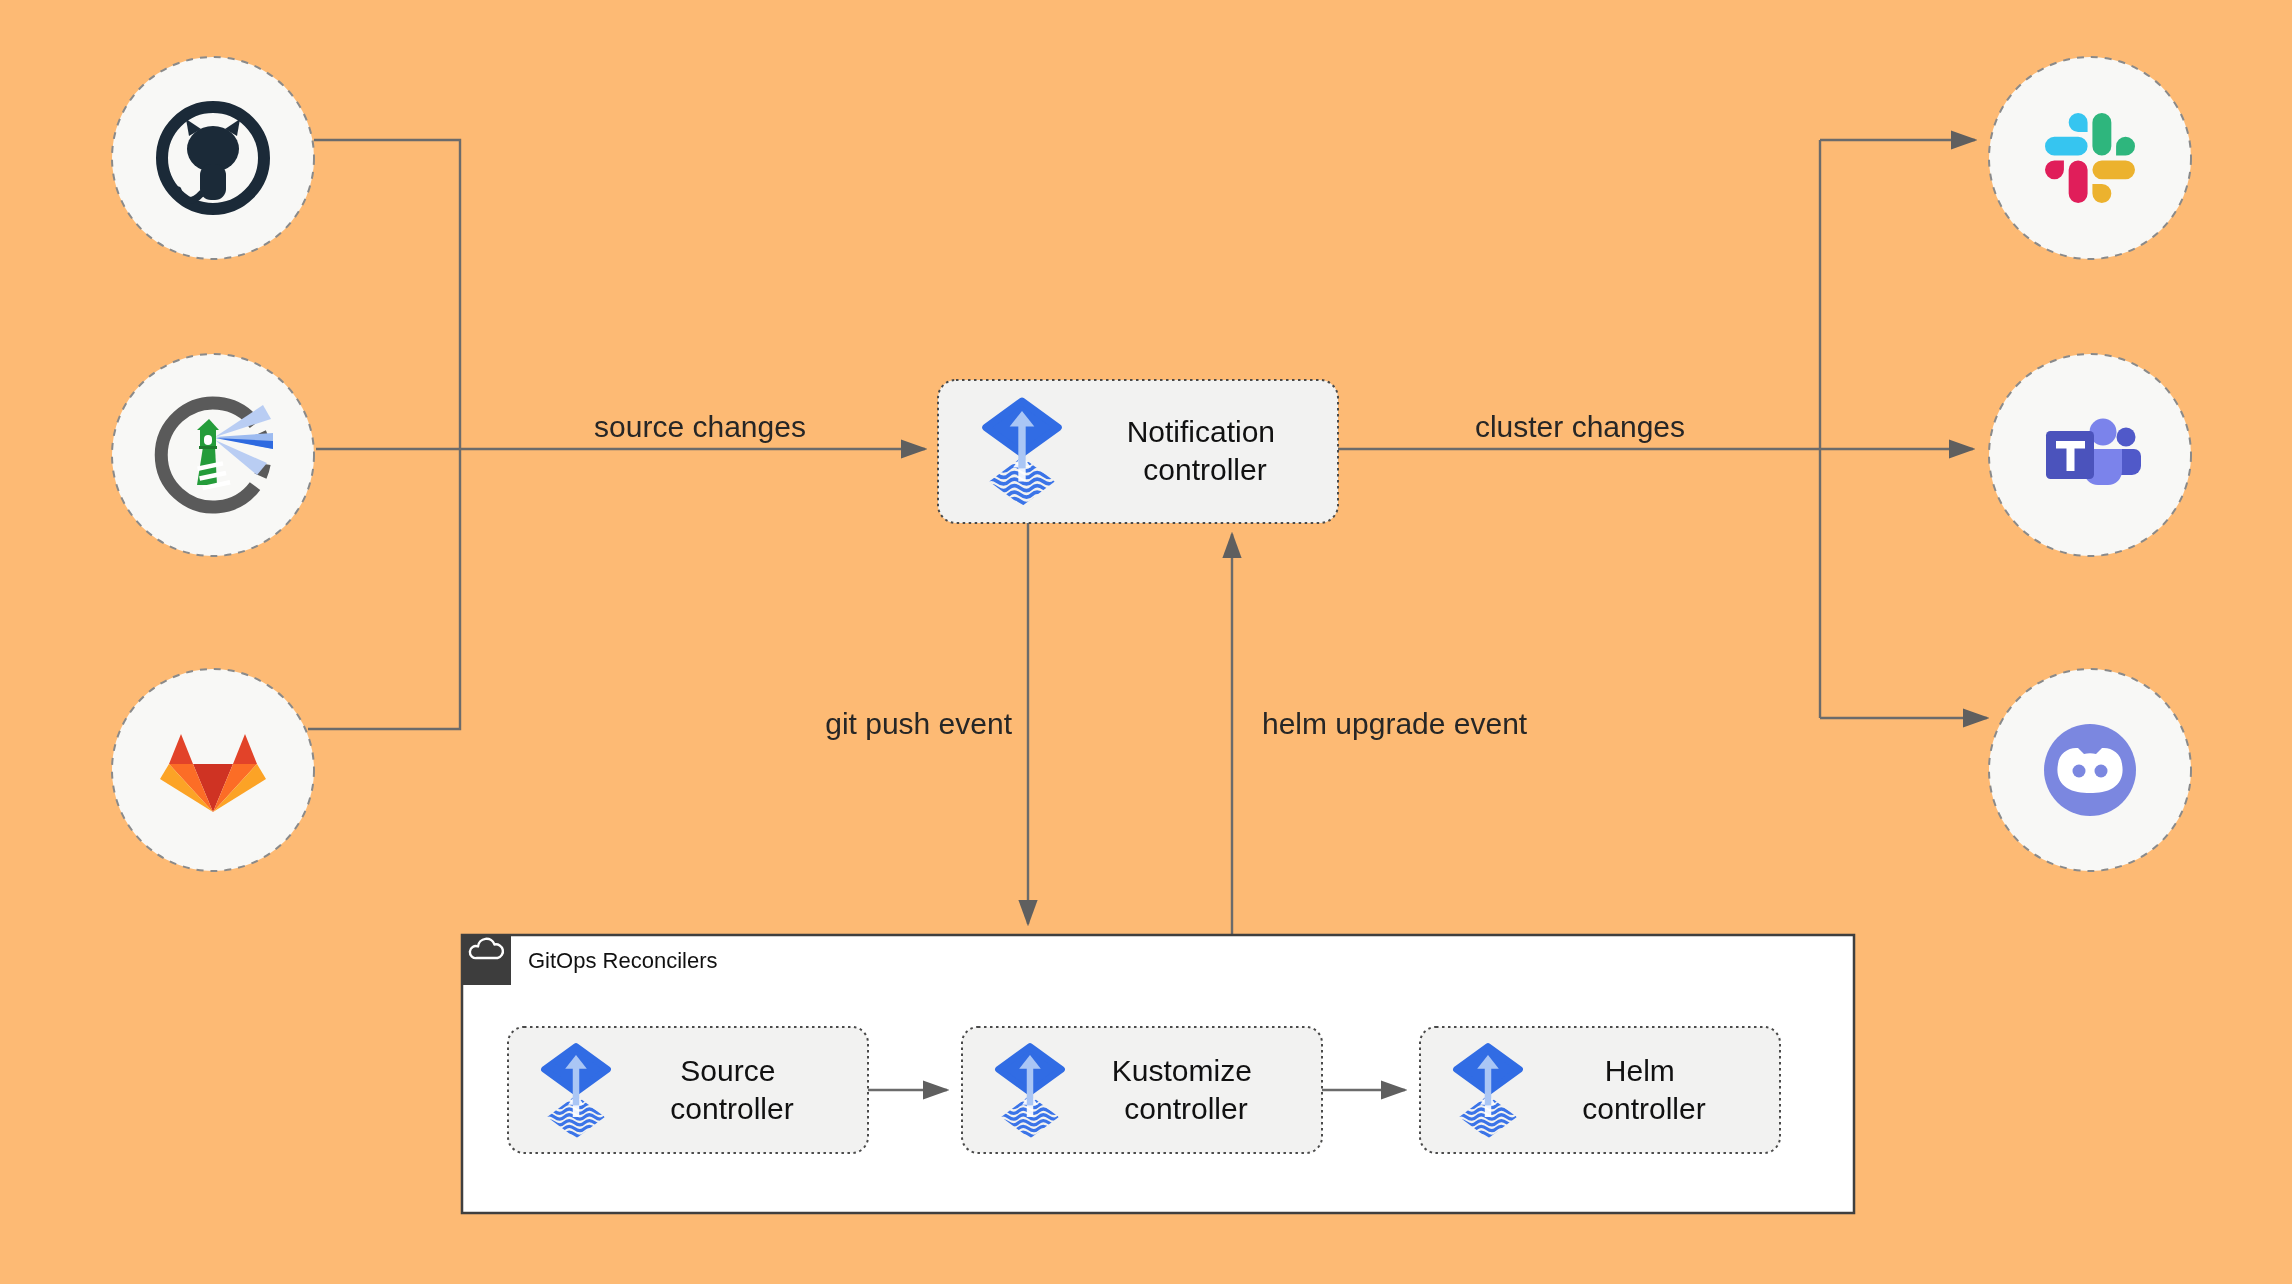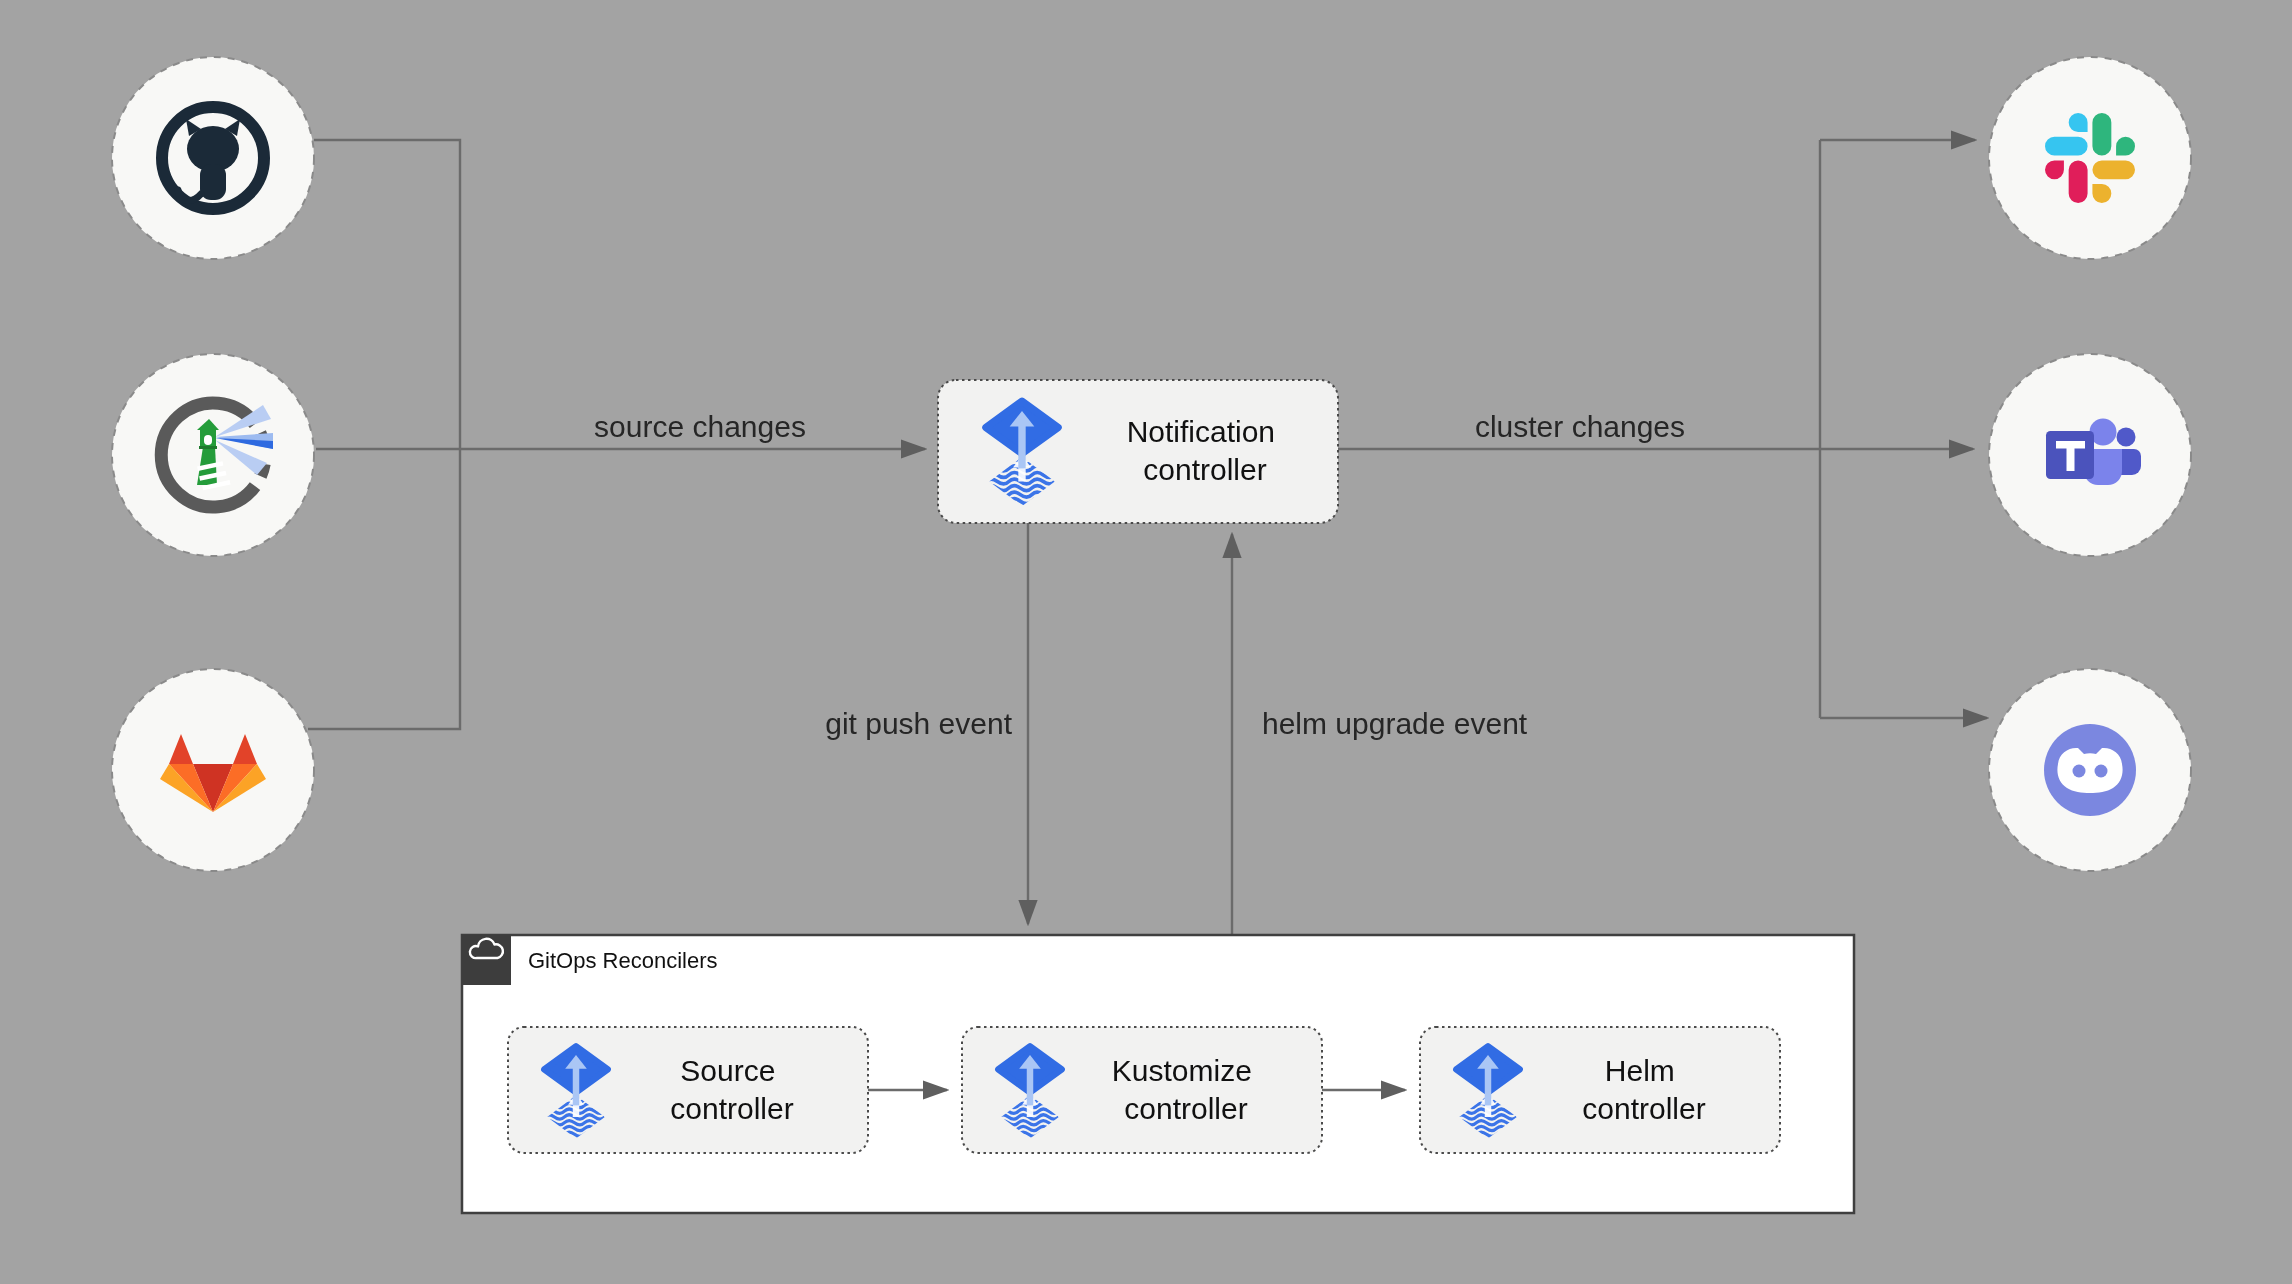--- a/index.html
+++ b/index.html
@@ -1,16 +1,16 @@
 <!DOCTYPE html>
 <html><head>
 <meta charset="utf-8">
 <style>
   html,body{margin:0;padding:0;background:#ffffff;}
-  .canvas{position:relative;width:2292px;height:1284px;background:#a3a3a3;overflow:hidden;}
+  .canvas{position:relative;width:2292px;height:1284px;background:#fdba74;overflow:hidden;}
   svg{display:block;}
   text{font-family:"Liberation Sans", sans-serif;fill:#1c1c1c;}
   .edge-label{font-size:30px;fill:#262626;}
   .node-label{font-size:30px;fill:#111111;}
   .group-label{font-size:22px;fill:#111111;}
 </style>
 </head>
 <body>
 
 <div class="canvas">

